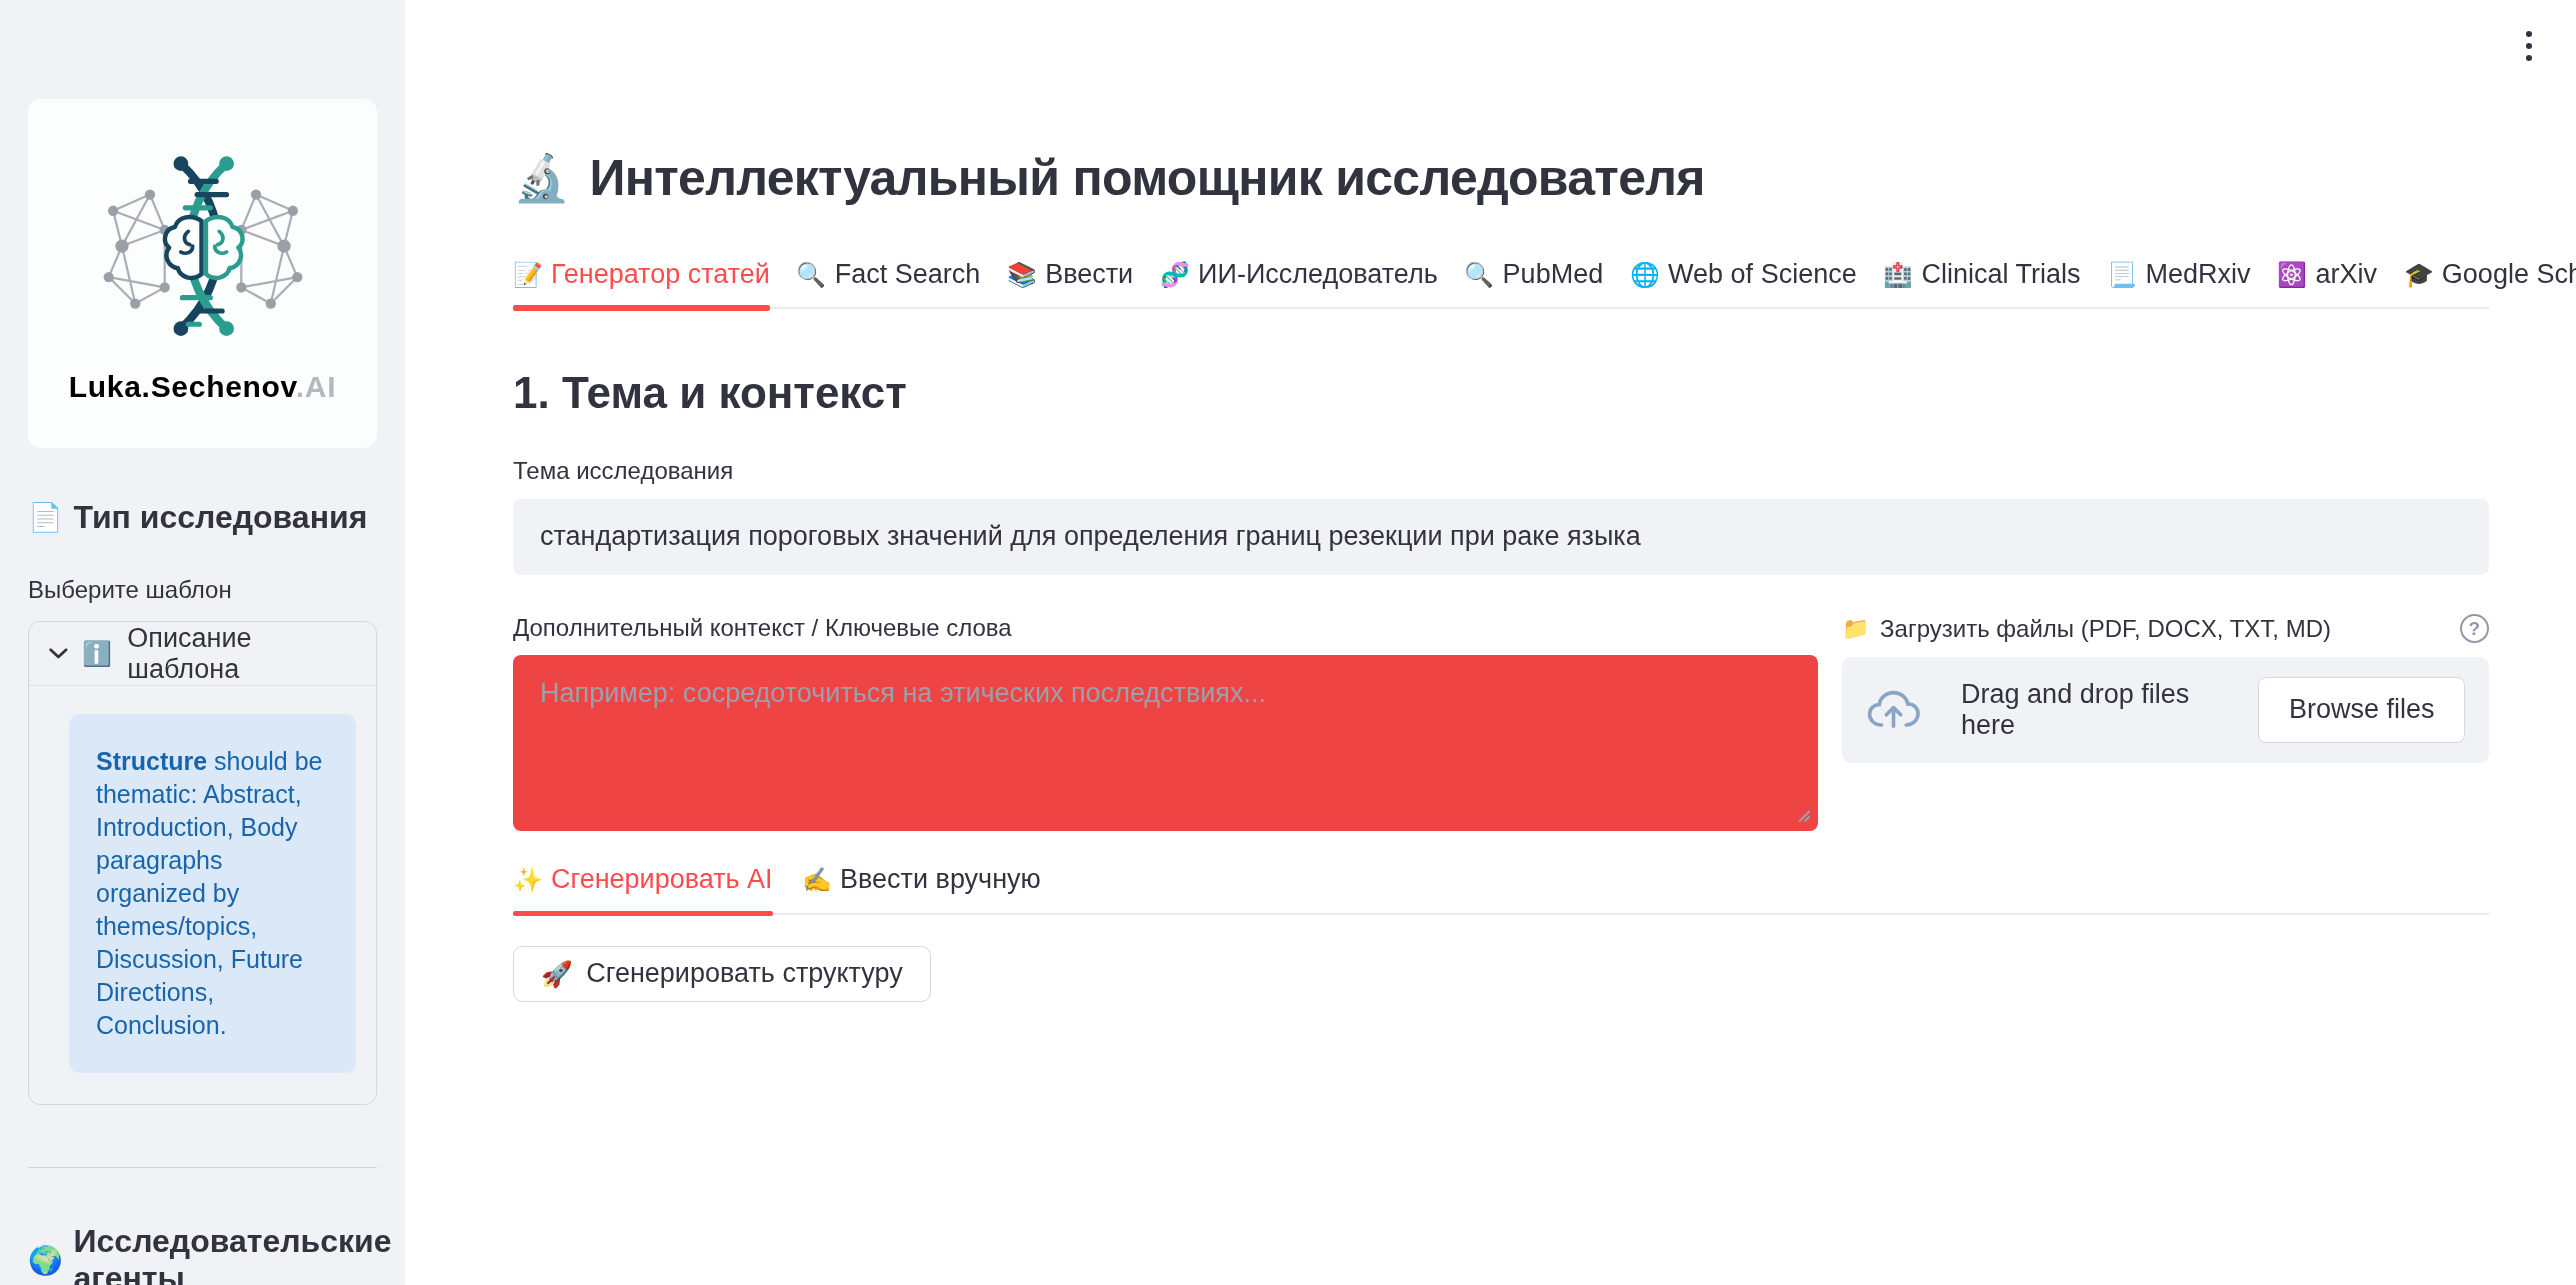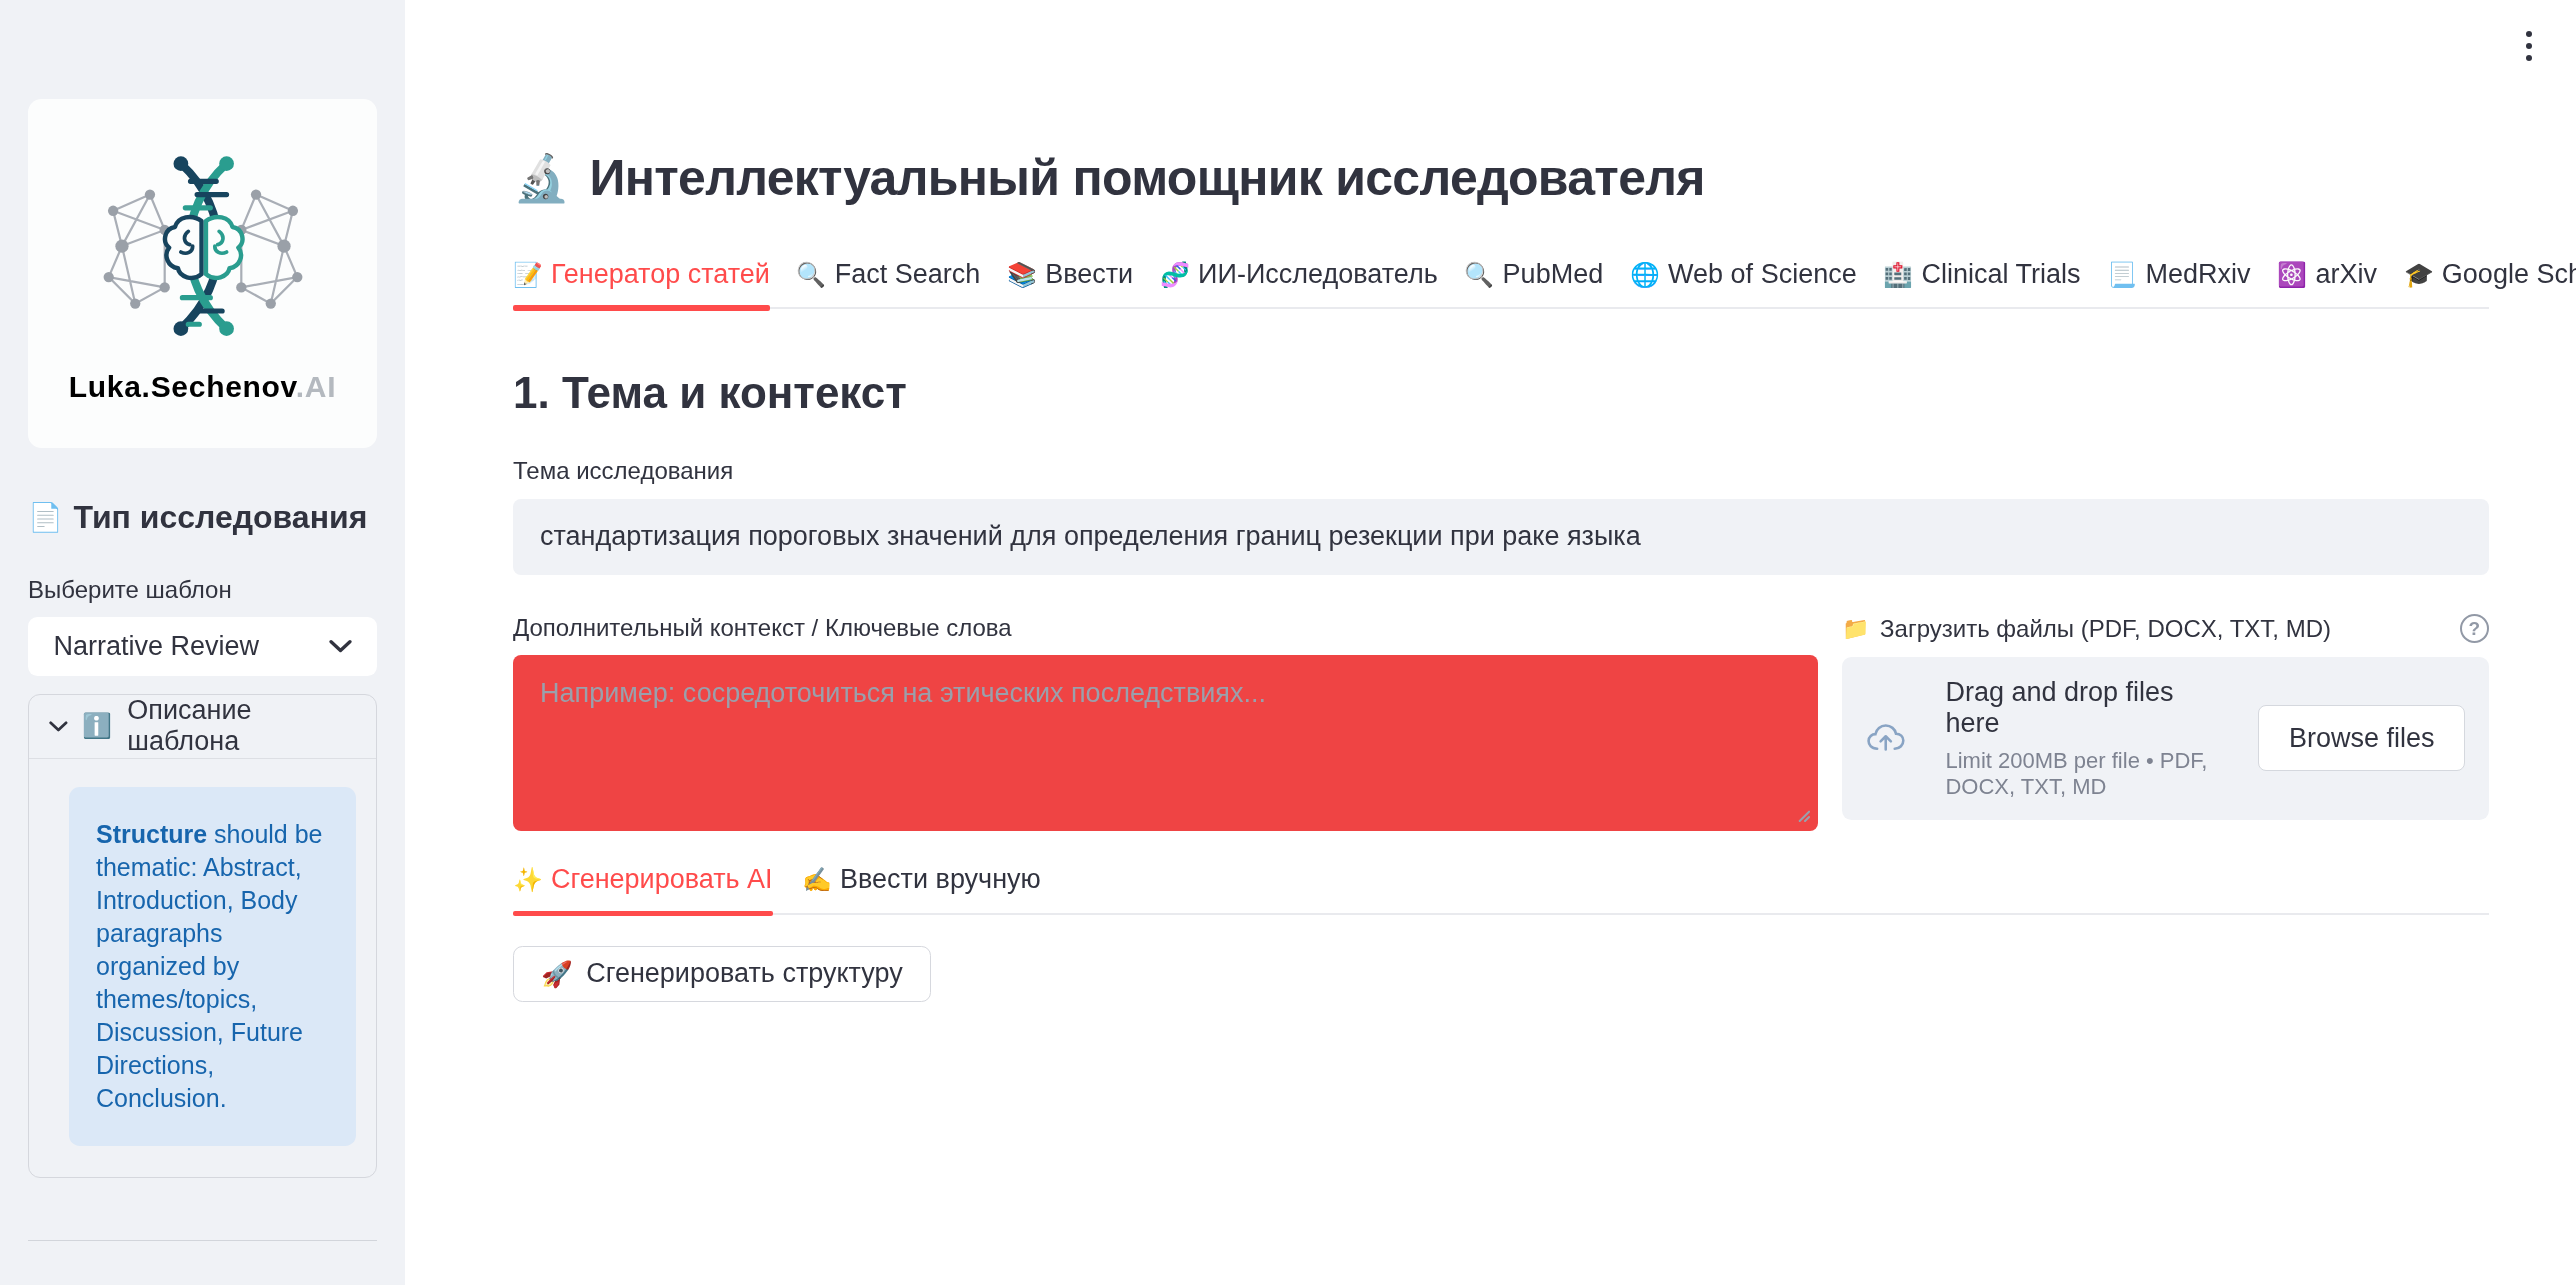--- a/index.html
+++ b/index.html
@@ -239,26 +239,20 @@
     </div>
   </div>
 
   <div class="side-heading">
     <span class="emoji">📄</span>
     <span>Тип исследования</span>
   </div>
 
   <div class="side-label">Выберите шаблон</div>
 
-  <div class="selectbox">
-    <span>Narrative Review</span>
-    <svg width="23" height="14.8" viewBox="0 0 34 22">
-      <path d="M3 4 L17 17 L31 4" stroke="#31333F" stroke-width="5" fill="none" stroke-linecap="round" stroke-linejoin="round"></path>
-    </svg>
-  </div>
 
   <div class="expander">
     <div class="expander-header">
       <svg width="20" height="13.4" viewBox="0 0 34 22">
         <path d="M3 4 L17 17 L31 4" stroke="#31333F" stroke-width="5" fill="none" stroke-linecap="round" stroke-linejoin="round"></path>
       </svg>
       <span class="emoji">ℹ️</span>
       <span>Описание шаблона</span>
     </div>
     <div class="expander-body">
@@ -359,21 +353,20 @@
           <span class="field-label" style="margin-top:0;">Загрузить файлы (PDF, DOCX, TXT, MD)</span>
           <span class="help-circle">?</span>
         </div>
         <div class="dropzone">
           <svg width="62" height="50" viewBox="0 0 92 74">
             <path d="M26 62 C 12 62, 6 52, 6 44 C 6 34, 14 28, 22 28 C 24 16, 34 8, 46 8 C 58 8, 68 16, 70 27 C 80 27, 87 34, 87 43 C 87 53, 79 62, 67 62" stroke="#89a4c4" stroke-width="6" fill="none" stroke-linecap="round"></path>
             <path d="M46 64 L46 34 M34 45 L46 33 L58 45" stroke="#89a4c4" stroke-width="6" fill="none" stroke-linecap="round" stroke-linejoin="round"></path>
           </svg>
           <div class="drop-texts">
             <span class="drop-title">Drag and drop files here</span>
-            <span class="drop-hint">Limit 200MB per file • PDF, DOCX, TXT, MD</span>
           </div>
           <button class="browse-btn">Browse files</button>
         </div>
       </div>
 
     </div>
 
     <nav class="subtabbar">
       <div class="tab active" style="color:#FF4B4B;">
         <span class="emoji">✨</span>

